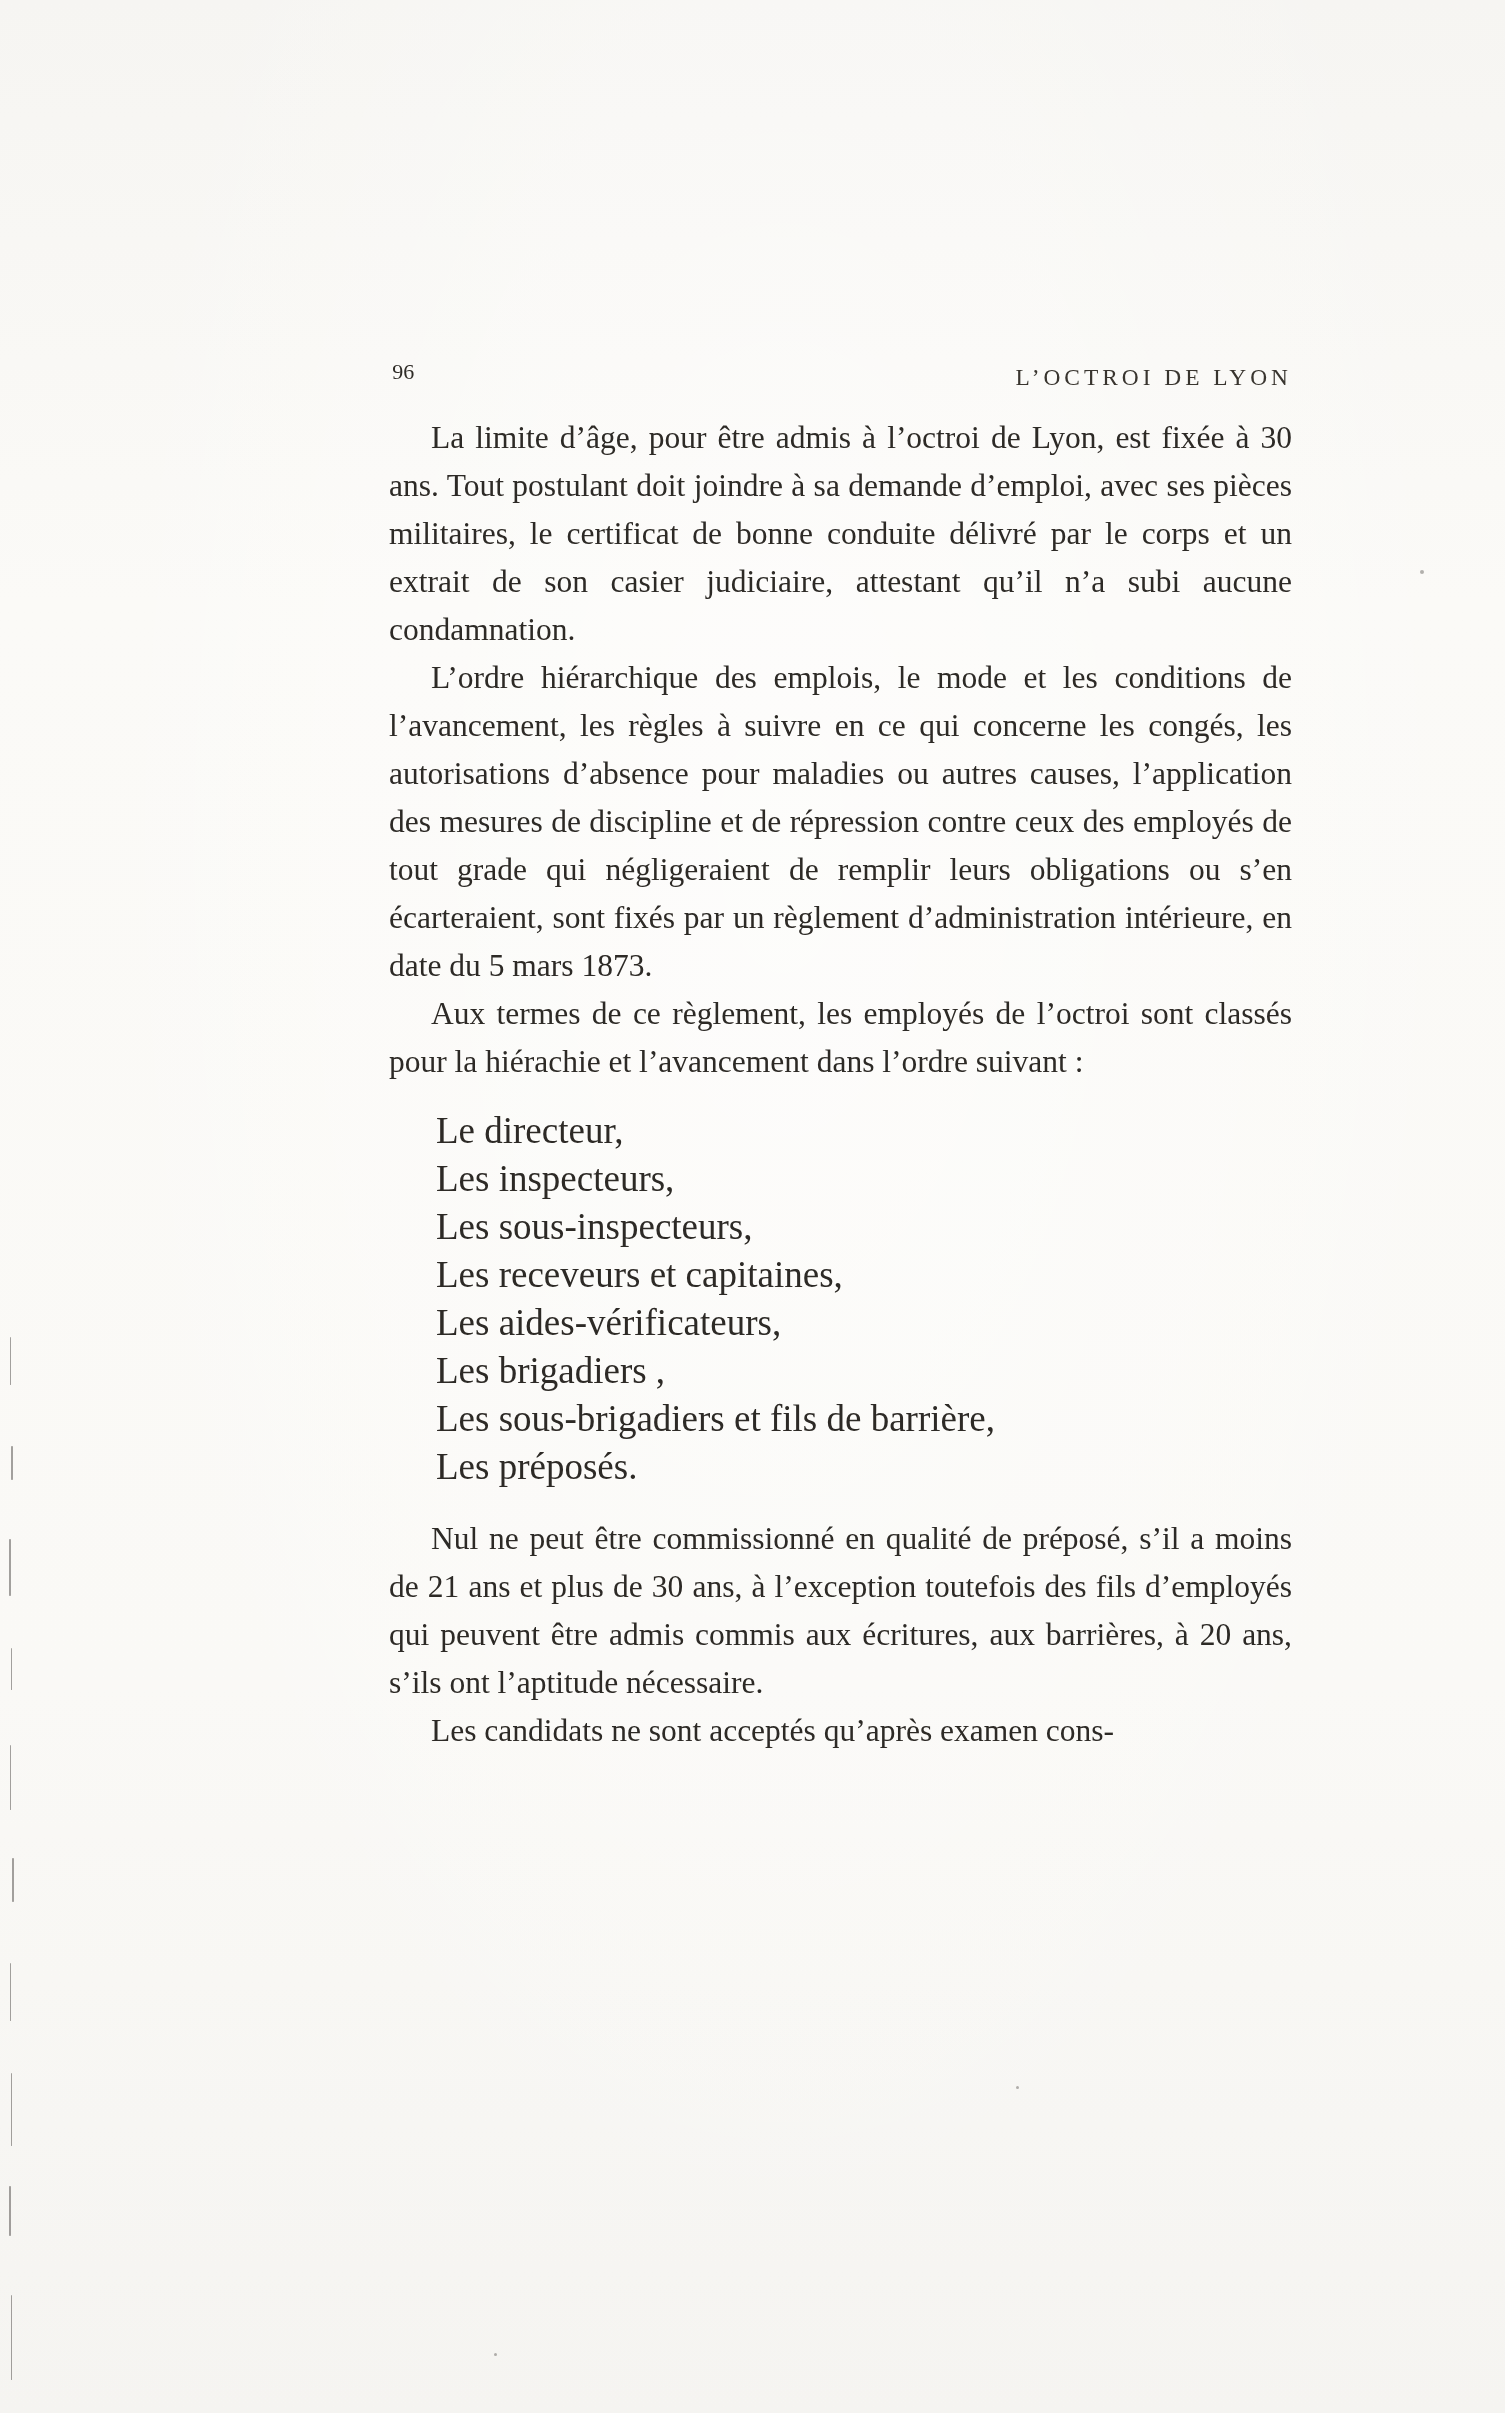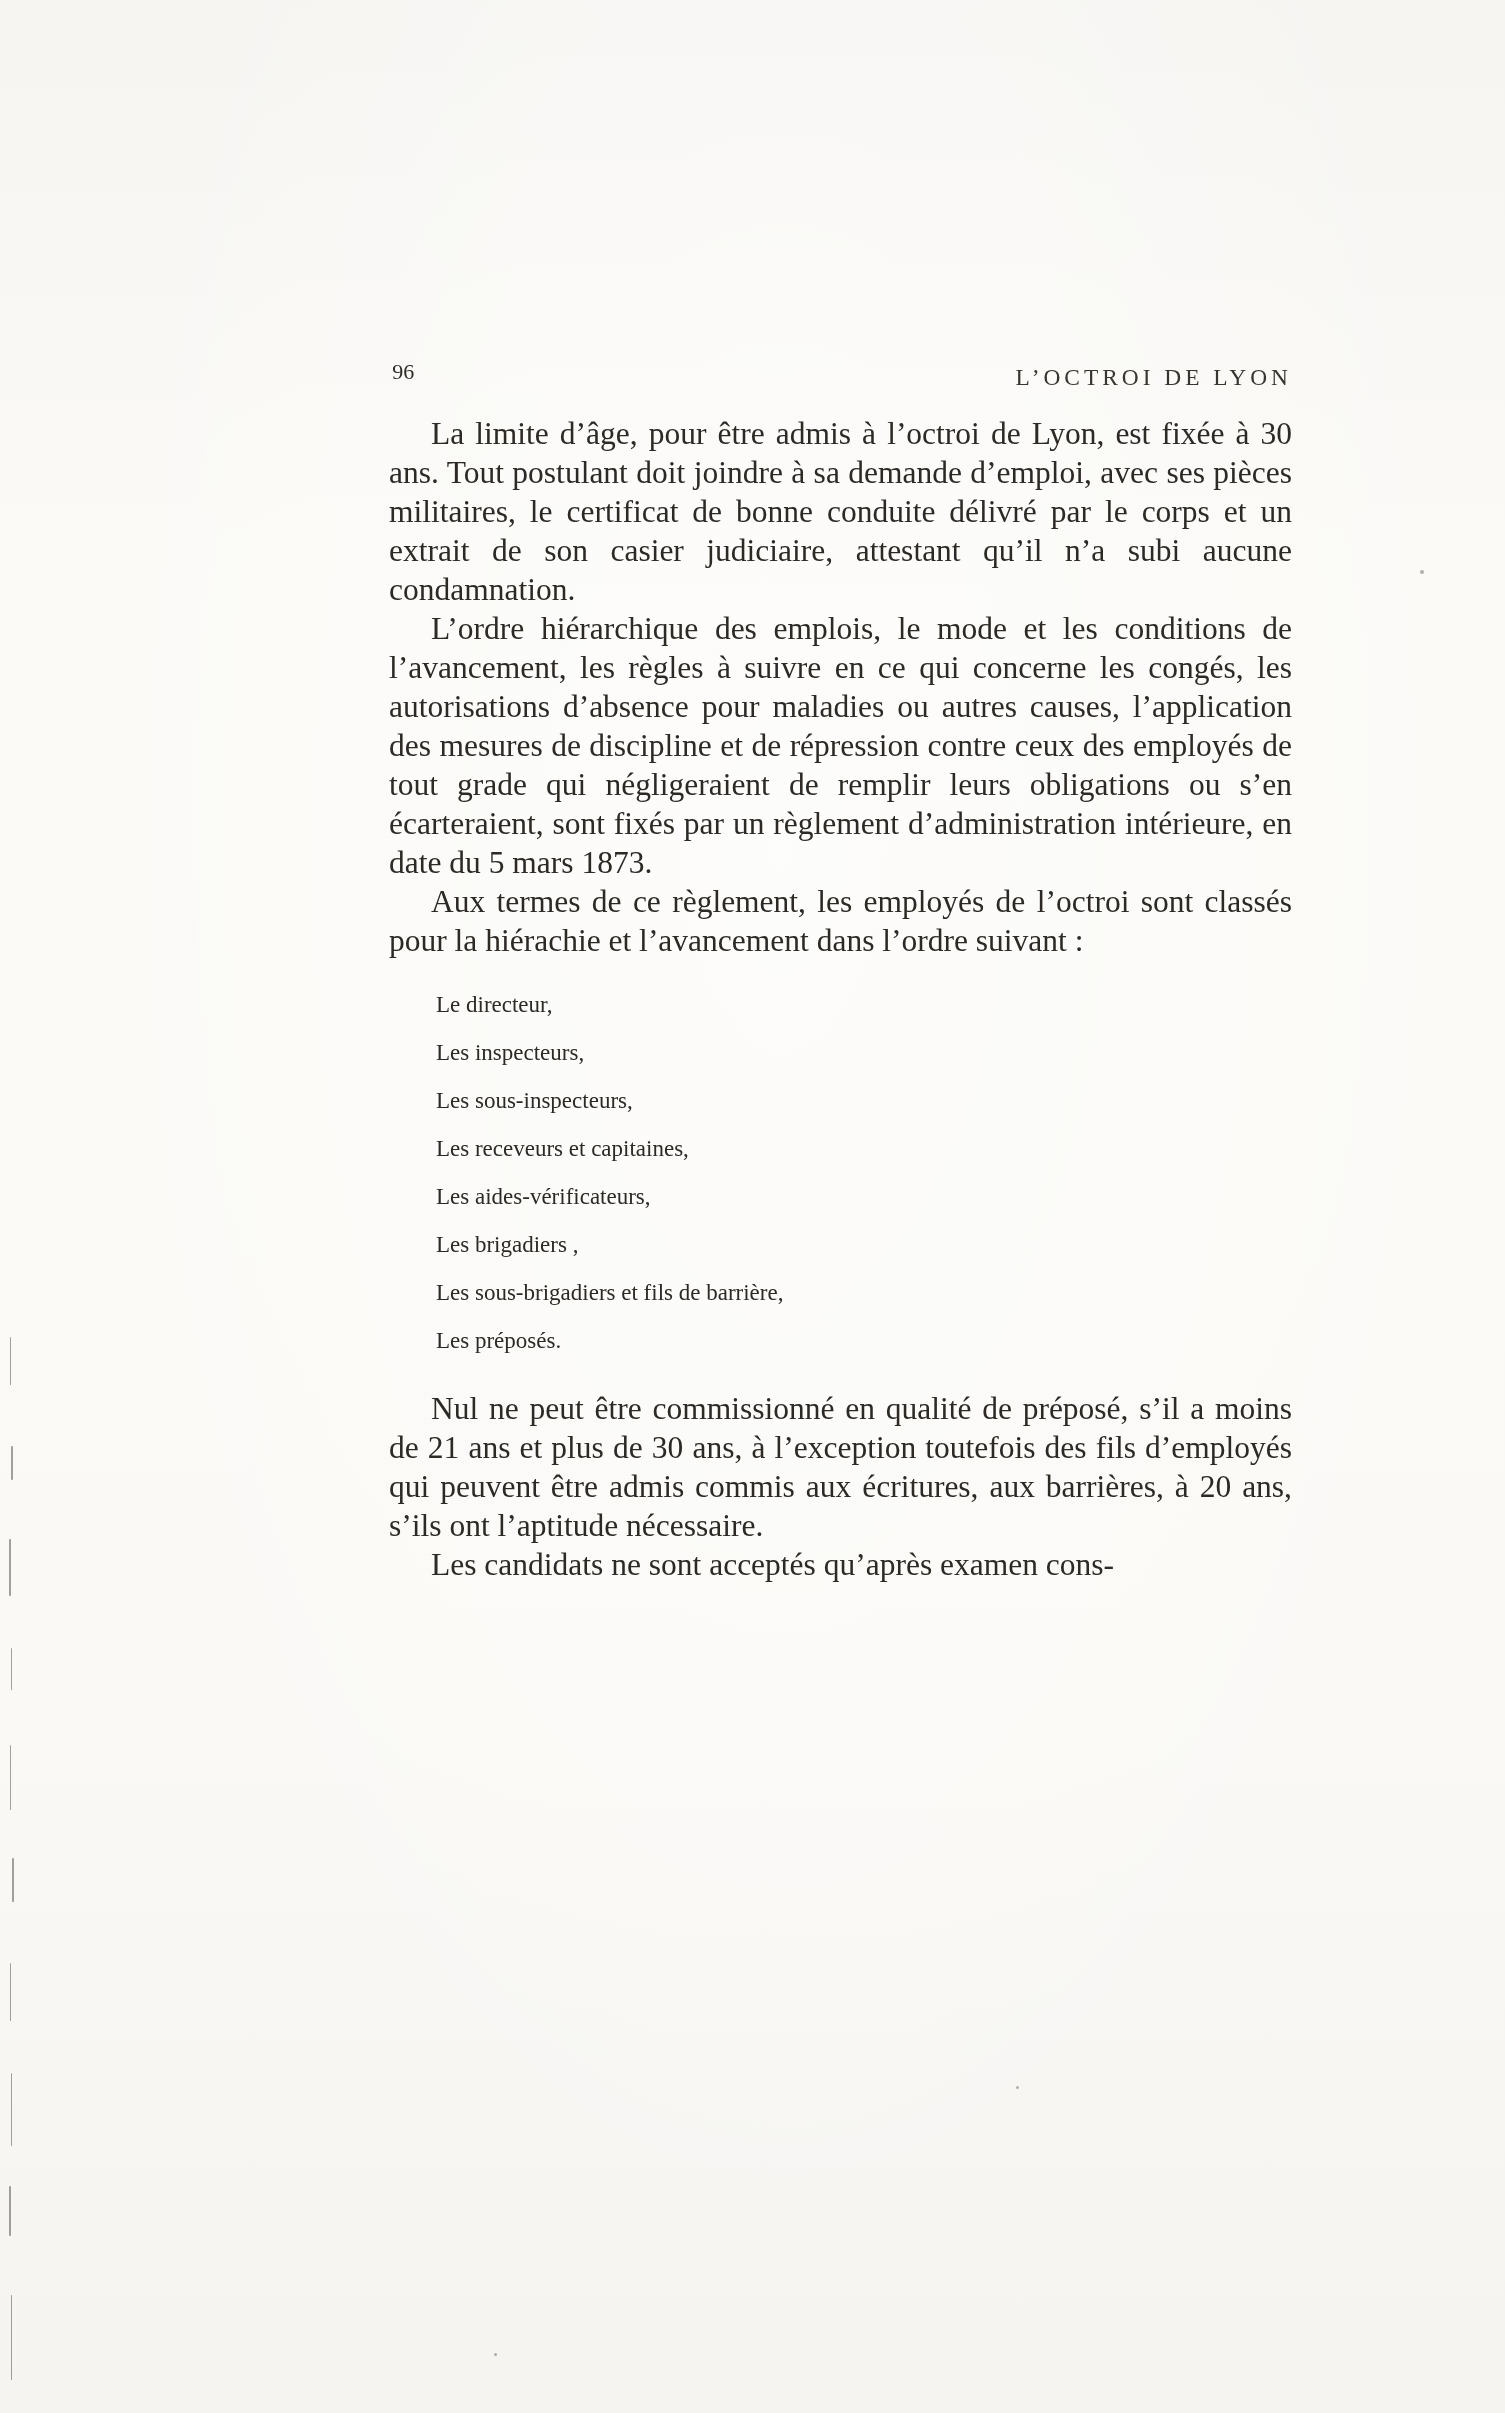--- a/index.html
+++ b/index.html
@@ -43,29 +43,29 @@
     display:block;
     text-align:right;
     padding-top:8px;
     font-size:23.4px;
     letter-spacing:4px;
     color:#39352f;
   }
 
   .body-text p {
     font-size:31.5px;
-    line-height:39px;
+    line-height:48px;
     text-align:justify;
     text-indent:42px;
     color:#2d2a26;
   }
 
   .hierarchy-list {
     margin:21px 0 24px 47px;
-    font-size:23px;
+    font-size:37px;
     line-height:48px;
   }
 
   .hierarchy-list .list-item {
     display:block;
     color:#2d2a26;
   }
 
   .closing p:first-child { margin-top:4.8px; }
 

